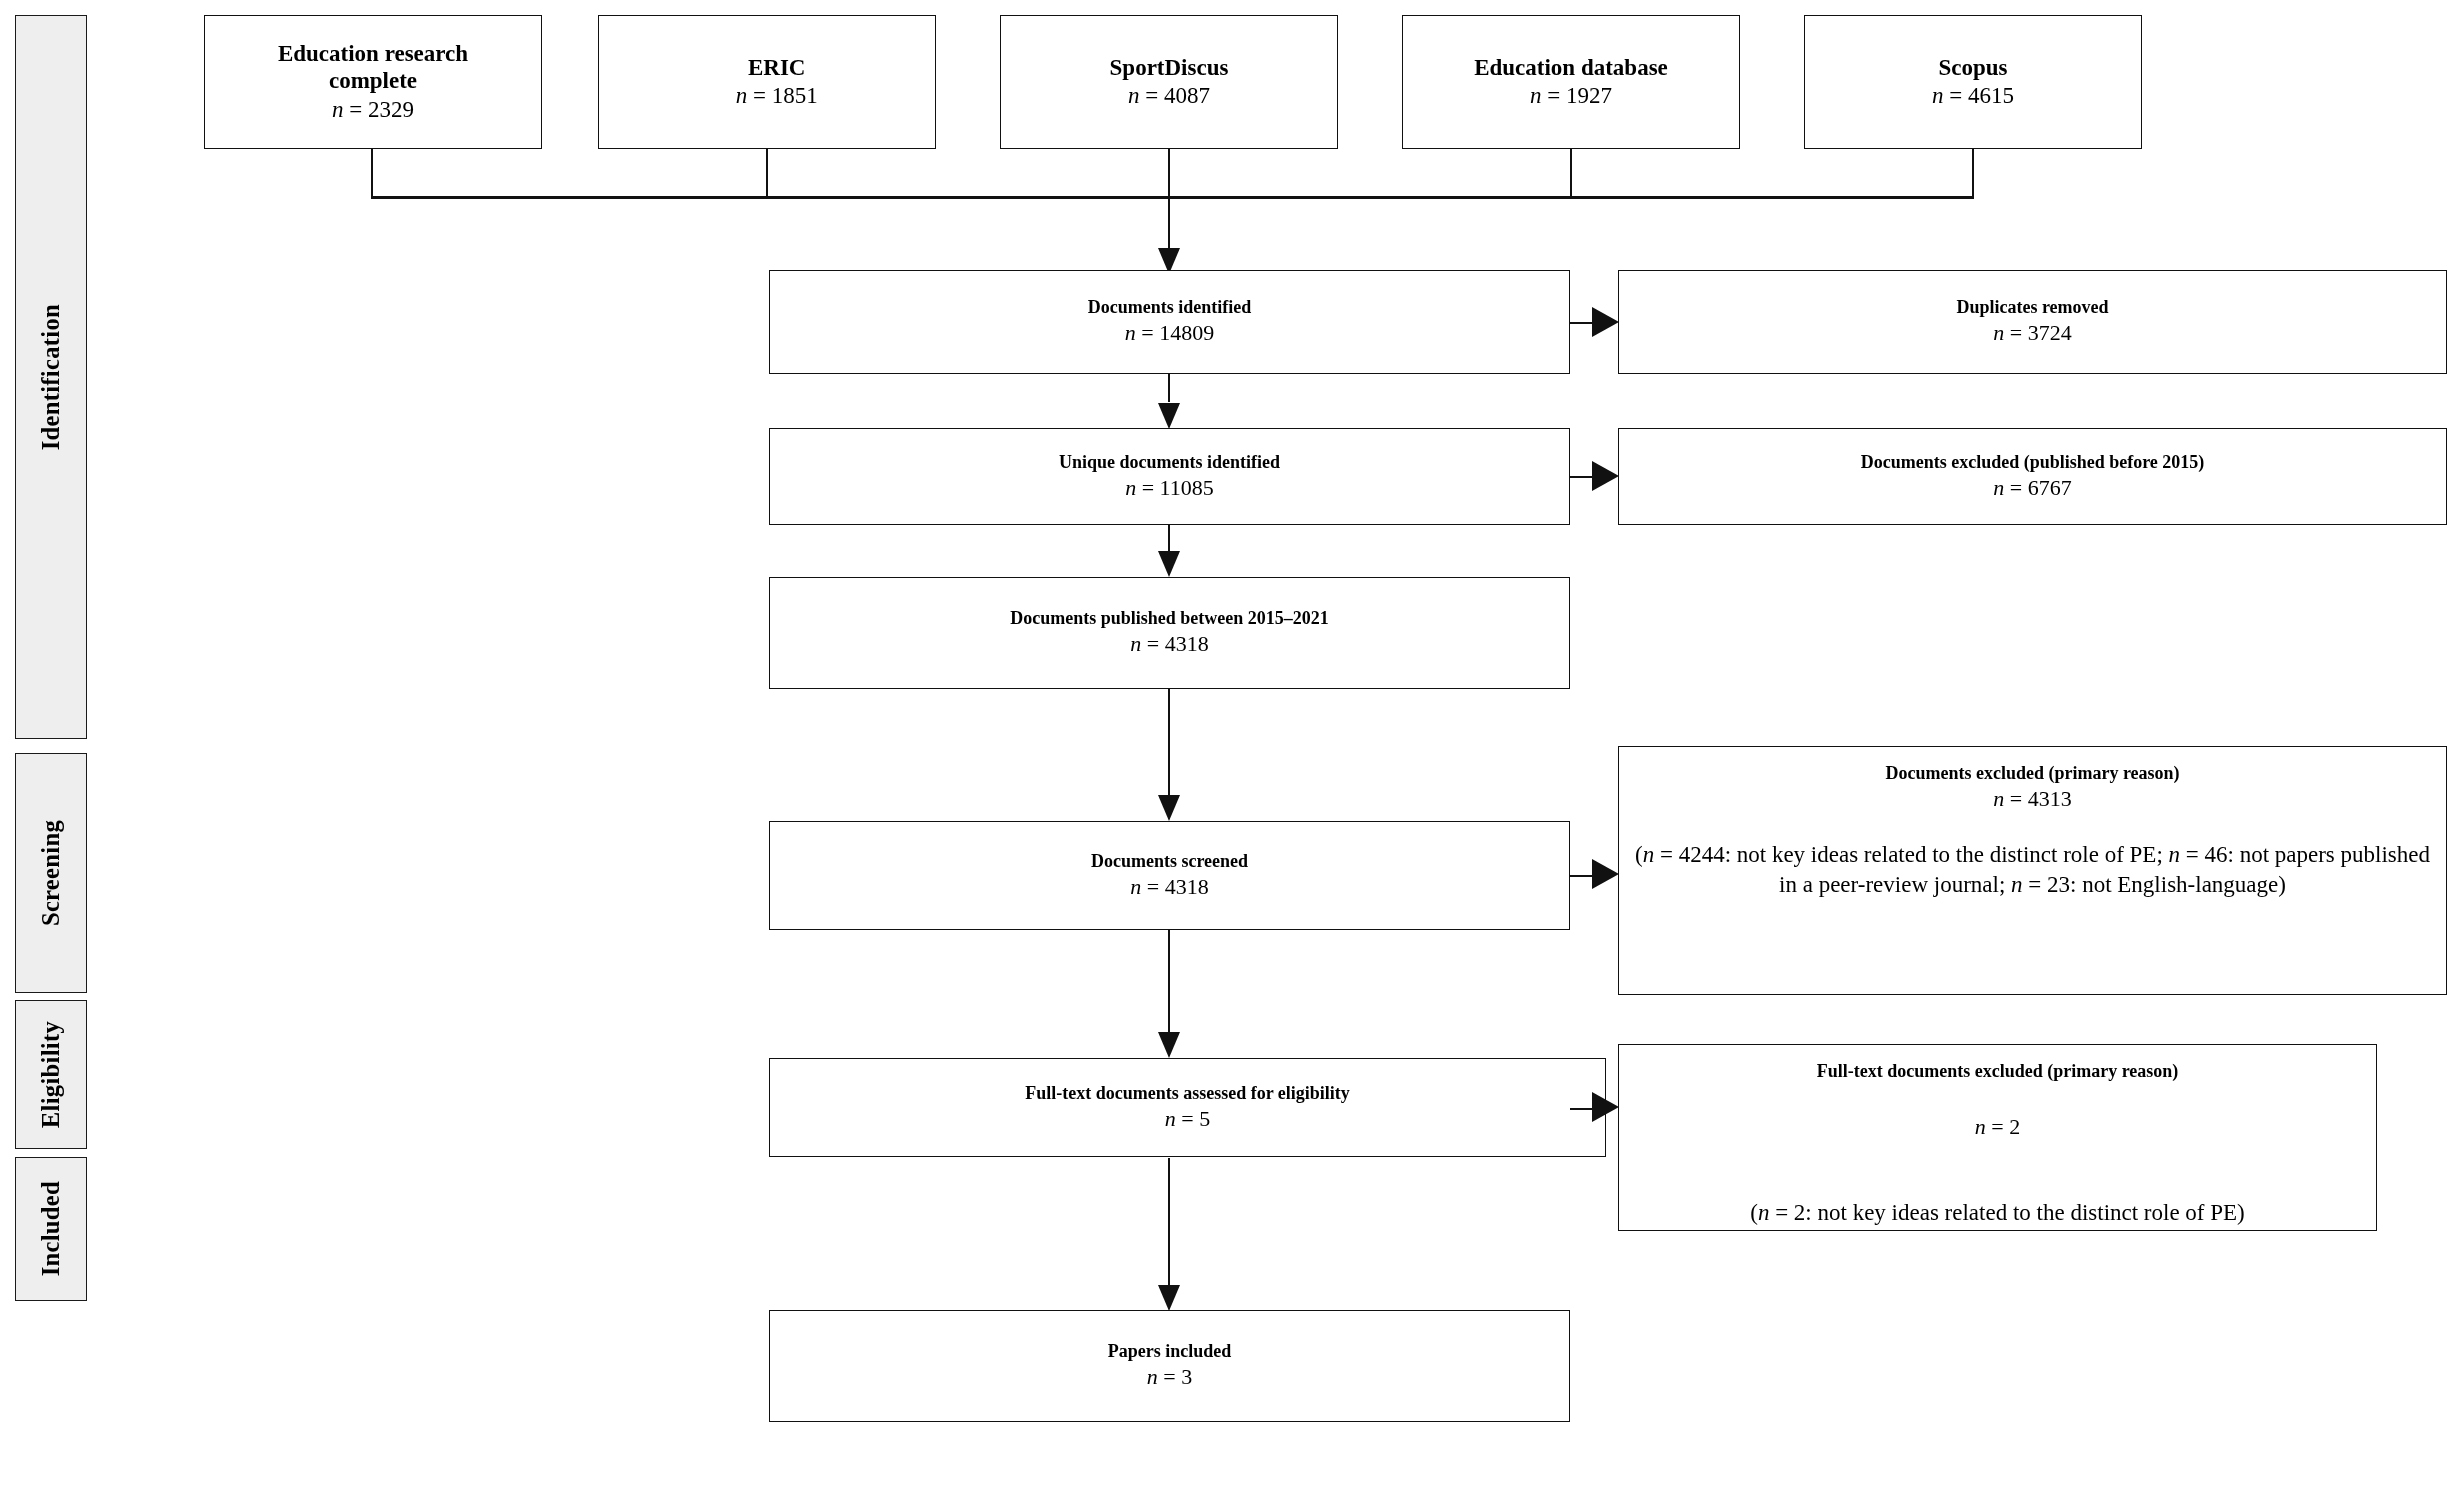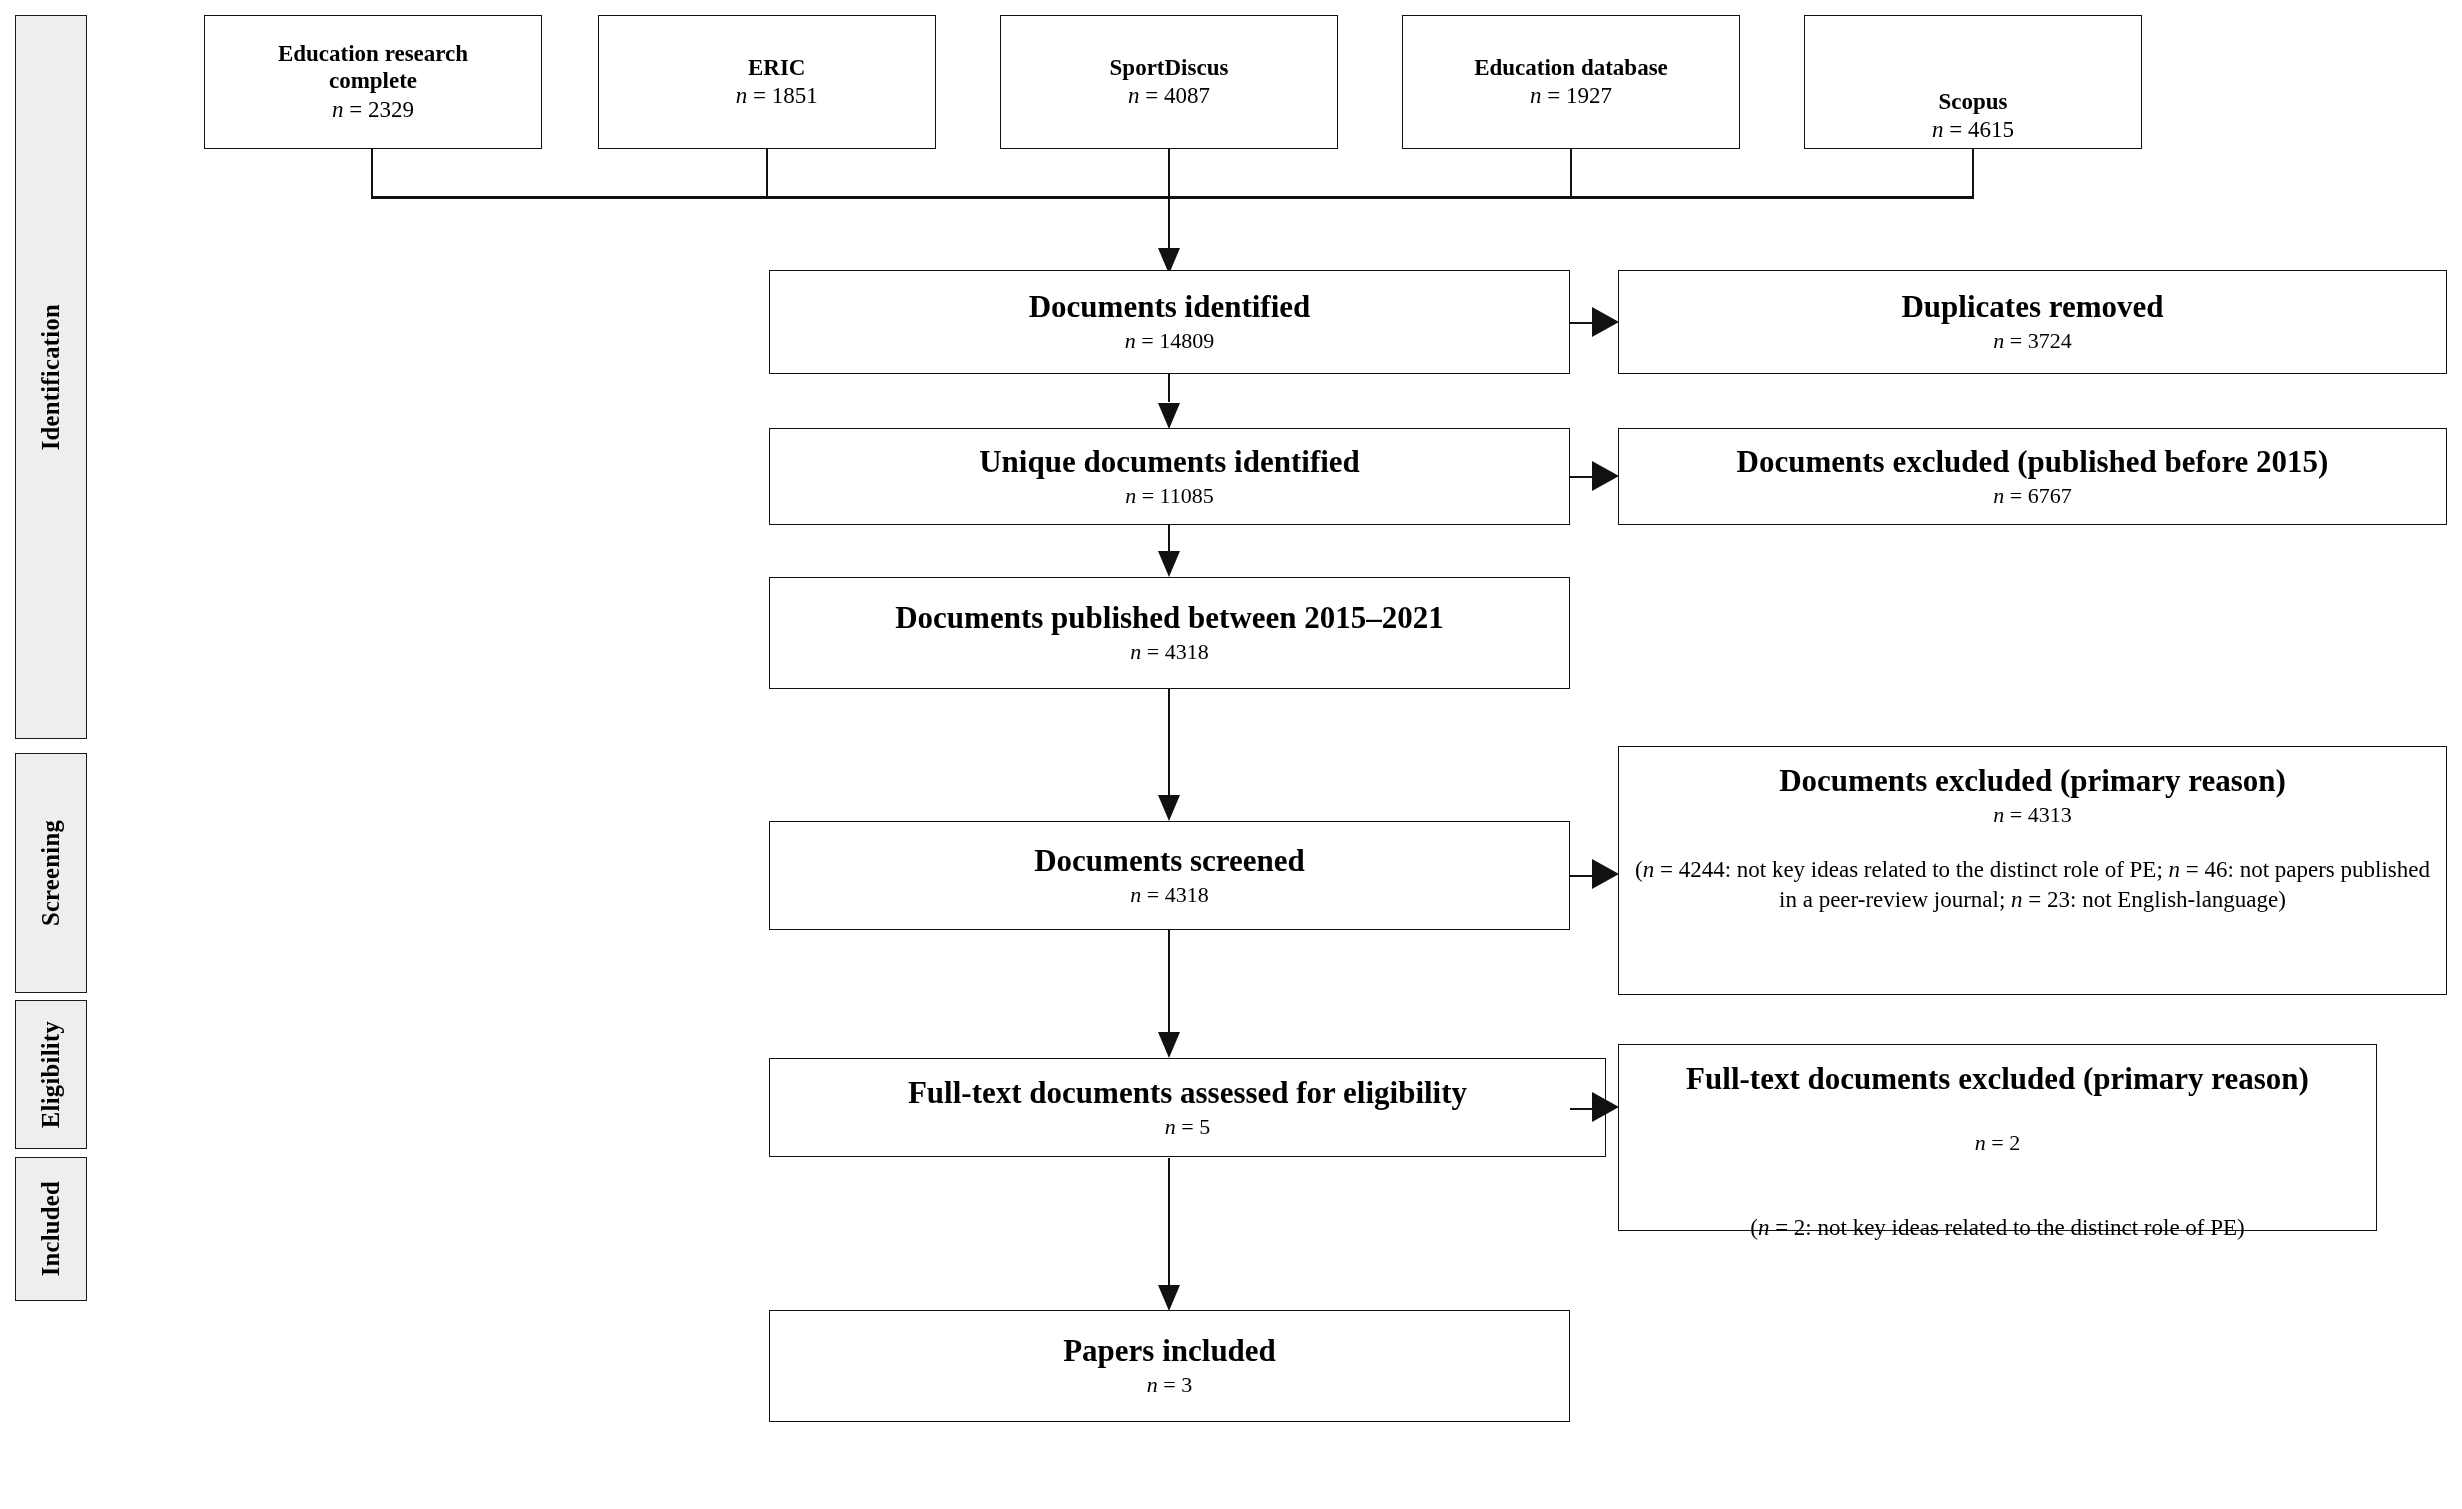--- a/index.html
+++ b/index.html
@@ -46,21 +46,21 @@
     display: flex;
     flex-direction: column;
     align-items: center;
     justify-content: center;
     text-align: center;
     padding: 3.7px 8.6px;
     color: #000000;
   }
   .box .title {
     font-weight: bold;
-    font-size: 31px;
+    font-size: 18px;
     line-height: 1.18;
     white-space: pre-line;
   }
   .box .count {
     font-size: 22px;
     line-height: 1.25;
     margin-top: 1.2px;
   }
   .box .note {
     font-size: 23px;
@@ -152,21 +152,21 @@
     </div>
   </div>
 
   <div class="box src" style="left:1402px; top:15.3px; width:338px; height:134px;">
     <div class="title">Education database</div>
     <div class="count">
       <span class="ital">n</span><span> = </span><span>1927</span>
     </div>
   </div>
 
-  <div class="box src" style="left:1804px; top:15.3px; width:338px; height:134px;justify-content:flex-end;">
+  <div class="box src" style="left:1804px; top:15.3px; width:338px; height:134px;">
     <div class="title">Scopus</div>
     <div class="count">
       <span class="ital">n</span><span> = </span><span>4615</span>
     </div>
   </div>
 
   <div class="vline" style="left:371px;  top:149px; height:47px;"></div>
   <div class="vline" style="left:766px; top:149px; height:47px;"></div>
   <div class="vline" style="left:1168px; top:149px; height:47px;"></div>
   <div class="vline" style="left:1570px; top:149px; height:47px;"></div>

